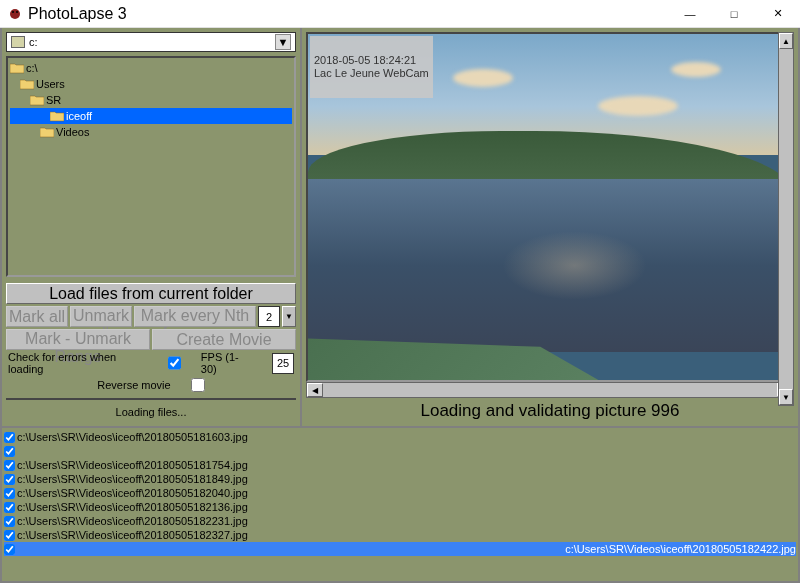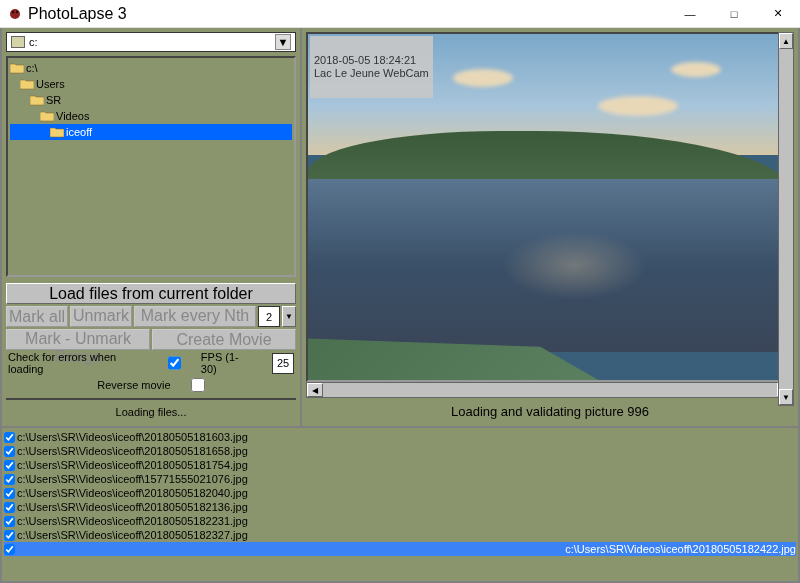--- a/index.html
+++ b/index.html
@@ -33,21 +33,21 @@
 .preview-overlay { position: absolute; top: 2px; left: 2px; background: rgba(200,200,200,0.9); padding: 18px 4px; font-size: 10px; color: #333; line-height: 1.2; }
 .sky { position: absolute; top: 0; left: 0; right: 0; height: 35%; background: linear-gradient(#7ba8c9, #a8c5db 60%, #d4c8a8); }
 .cloud { position: absolute; background: #e8d8b8; border-radius: 50%; filter: blur(2px); }
 .hills { position: absolute; top: 28%; left: 0; right: 0; height: 18%; background: linear-gradient(#3a5a3a, #4a6a4a); border-radius: 60% 80% 0 0 / 100% 150% 0 0; }
 .water { position: absolute; top: 42%; left: 0; right: 0; bottom: 8%; background: linear-gradient(#5a7590, #3a5068 50%, #3a4558); }
 .water::after { content: ''; position: absolute; top: 30%; left: 40%; width: 30%; height: 40%; background: radial-gradient(ellipse, rgba(200,180,150,0.4), transparent 70%); }
 .foreground { position: absolute; bottom: 0; left: 0; width: 60%; height: 12%; background: linear-gradient(135deg, #4a7050, #5a8060); clip-path: polygon(0 0, 80% 20%, 100% 100%, 0 100%); }
 .scroll-h { height: 16px; margin: 0 4px; background: #c0c0c0; border: 1px solid #666; display: flex; }
 .scroll-btn { width: 16px; height: 14px; background: #d0d0d0; border: 1px solid; border-color: #fff #666 #666 #fff; display: flex; align-items: center; justify-content: center; font-size: 8px; }
 .scroll-track { flex: 1; }
-.loading-bar { height: 22px; margin: 2px 4px 4px; display: flex; align-items: center; justify-content: center; color: #000; font-size: 13px; }
+.loading-bar { height: 22px; margin: 2px 4px 4px; display: flex; align-items: center; justify-content: center; color: #000; font-size: 17px; }
 .file-list { height: 155px; overflow-y: auto; overflow-x: hidden; background: #8b956d; border: 2px solid #808080; border-top: none; padding: 2px; }
 .file-item { display: flex; align-items: center; height: 14px; color: #000; cursor: pointer; }
 .file-item.selected { background: #3b82f6; color: #fff; justify-content: space-between; }
 .file-item input { width: 11px; height: 11px; margin-right: 2px; }
 .scrollbar-v { position: absolute; right: 4px; top: 4px; bottom: 20px; width: 16px; background: #c0c0c0; border: 1px solid #666; display: flex; flex-direction: column; }
 .scrollbar-v .scroll-btn { width: 14px; height: 16px; }
 </style>
 </head>
 <body>
 
@@ -90,31 +90,31 @@
               <path d="M0 2h5l1 1h8v8H0z" fill="#f0d070" stroke="#806020" stroke-width="0.5"></path>
             </svg></span>
           <span>Users</span>
         </div>
         <div class="folder-item" style="padding-left: 20px;">
           <span class="folder-icon"><svg width="14" height="12" viewBox="0 0 14 12">
               <path d="M0 2h5l1 1h8v8H0z" fill="#f0d070" stroke="#806020" stroke-width="0.5"></path>
             </svg></span>
           <span>SR</span>
         </div>
+        <div class="folder-item selected" style="padding-left: 40px;">
+          <span class="folder-icon"><svg width="14" height="12" viewBox="0 0 14 12">
+              <path d="M0 2h5l1 1h8v8H0z" fill="#f0d070" stroke="#806020" stroke-width="0.5"></path>
+            </svg></span>
+          <span>iceoff</span>
+        </div>
         <div class="folder-item" style="padding-left: 30px;">
           <span class="folder-icon"><svg width="14" height="12" viewBox="0 0 14 12">
               <path d="M0 2h5l1 1h8v8H0z" fill="#f0d070" stroke="#806020" stroke-width="0.5"></path>
             </svg></span>
           <span>Videos</span>
-        </div>
-        <div class="folder-item selected" style="padding-left: 40px;">
-          <span class="folder-icon"><svg width="14" height="12" viewBox="0 0 14 12">
-              <path d="M0 2h5l1 1h8v8H0z" fill="#f0d070" stroke="#806020" stroke-width="0.5"></path>
-            </svg></span>
-          <span>iceoff</span>
         </div>
       </div>
     <div class="controls">
       <div class="btn-row">
         <button class="btn wide">Load files from current folder</button>
       </div>
       <div class="btn-row">
         <button class="btn" disabled="">Mark all</button>
         <button class="btn" disabled="">Unmark all</button>
         <button class="btn" style="flex:2" disabled="">Mark every Nth frame --&gt;</button>
@@ -167,29 +167,28 @@
   </div>
 </div>
 
 <div class="file-list" id="file-list">
     <div class="file-item">
       <input type="checkbox" checked="" style="">
       <span>c:\Users\SR\Videos\iceoff\20180505181603.jpg</span>
     </div>
     <div class="file-item">
       <input type="checkbox" checked="" style="">
-      <span>c:\Users\SR\Videos\iceoff\20180505181658.jpg</span>
     </div>
     <div class="file-item">
       <input type="checkbox" checked="" style="">
       <span>c:\Users\SR\Videos\iceoff\20180505181754.jpg</span>
     </div>
     <div class="file-item">
       <input type="checkbox" checked="" style="">
-      <span>c:\Users\SR\Videos\iceoff\15771555021076.jpg</span>
+      <span>c:\Users\SR\Videos\iceoff\20180505181849.jpg</span>
     </div>
     <div class="file-item">
       <input type="checkbox" checked="" style="">
       <span>c:\Users\SR\Videos\iceoff\20180505182040.jpg</span>
     </div>
     <div class="file-item">
       <input type="checkbox" checked="" style="">
       <span>c:\Users\SR\Videos\iceoff\20180505182136.jpg</span>
     </div>
     <div class="file-item">

